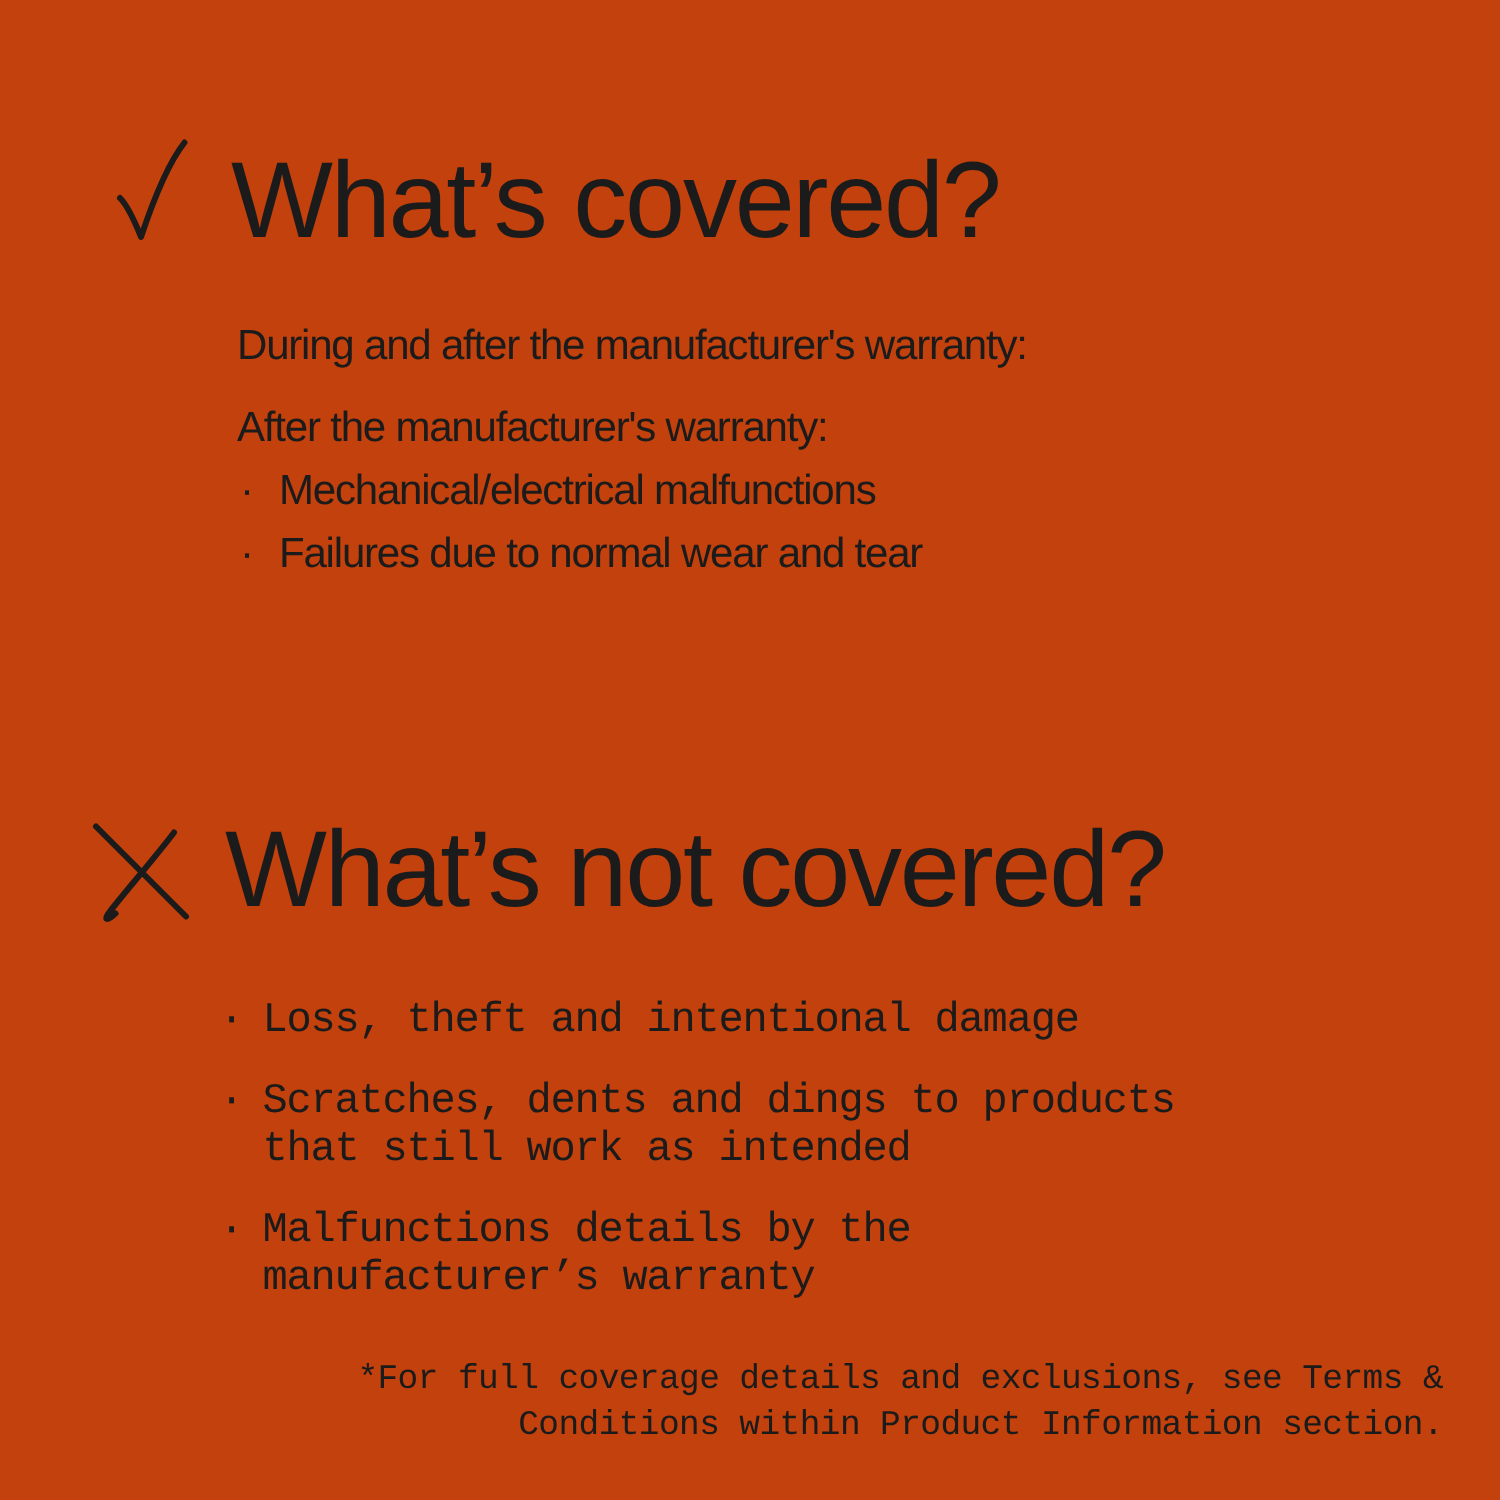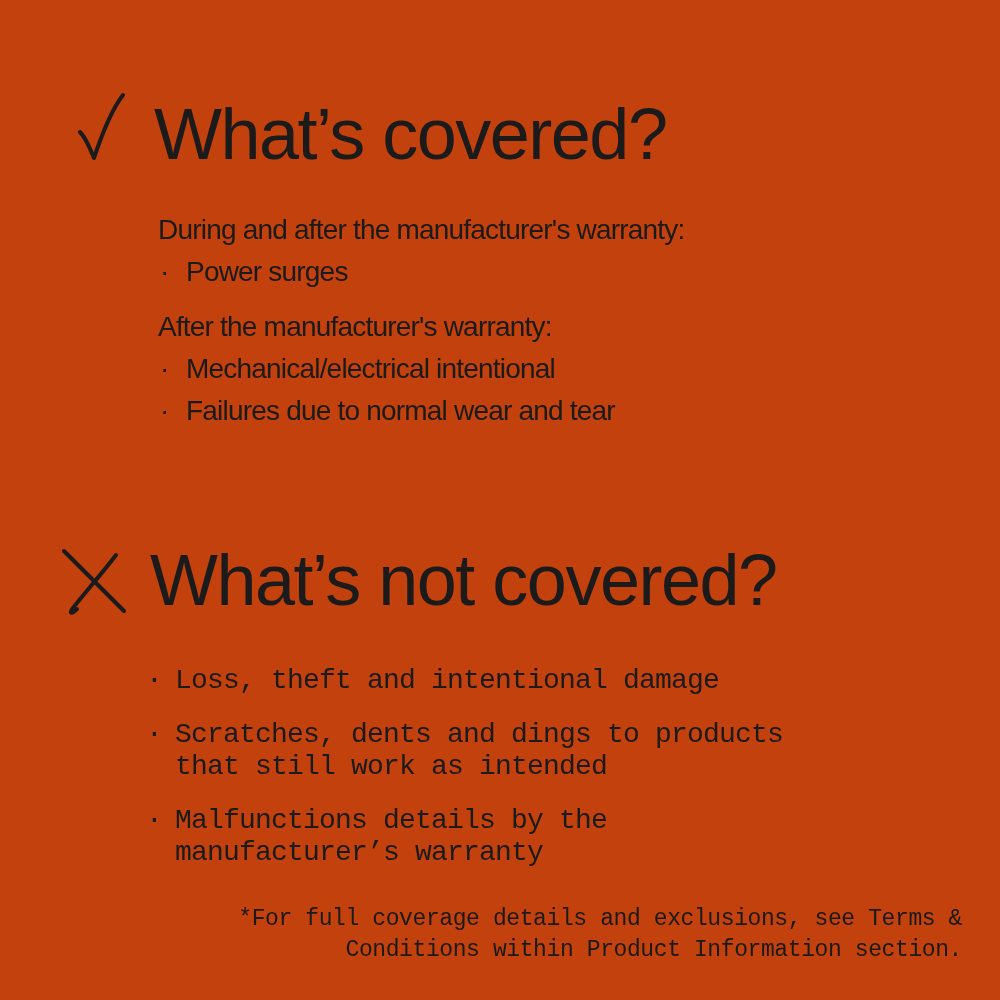--- a/index.html
+++ b/index.html
@@ -81,27 +81,26 @@
   <svg class="section-icon icon-check" viewBox="0 0 52 74" aria-hidden="true">
     <path class="stroke" d="M4 42 C 8 46, 14 58, 18 68 C 25 47, 36 19, 47 5"></path>
   </svg>
 
   <h1 class="section-title title-covered">What’s covered?</h1>
 
   <div class="content content-covered">
     <div class="group">
       <p class="group-heading">During and after the manufacturer's warranty:</p>
       <ul class="bullets">
-        <li>Power surges</li>
       </ul>
     </div>
     <div class="group">
       <p class="group-heading">After the manufacturer's warranty:</p>
       <ul class="bullets">
-        <li>Mechanical/electrical intentional</li>
+        <li>Mechanical/electrical malfunctions</li>
         <li>Failures due to normal wear and tear</li>
       </ul>
     </div>
   </div>
 
   <svg class="section-icon icon-x" viewBox="0 0 72 74" aria-hidden="true">
     <path class="stroke" d="M6 6 C 24 24, 48 48, 66 66"></path>
     <path class="stroke" d="M58 10 C 46 26, 25 50, 15 63 C 11 68, 13 70, 19 64"></path>
   </svg>
 

